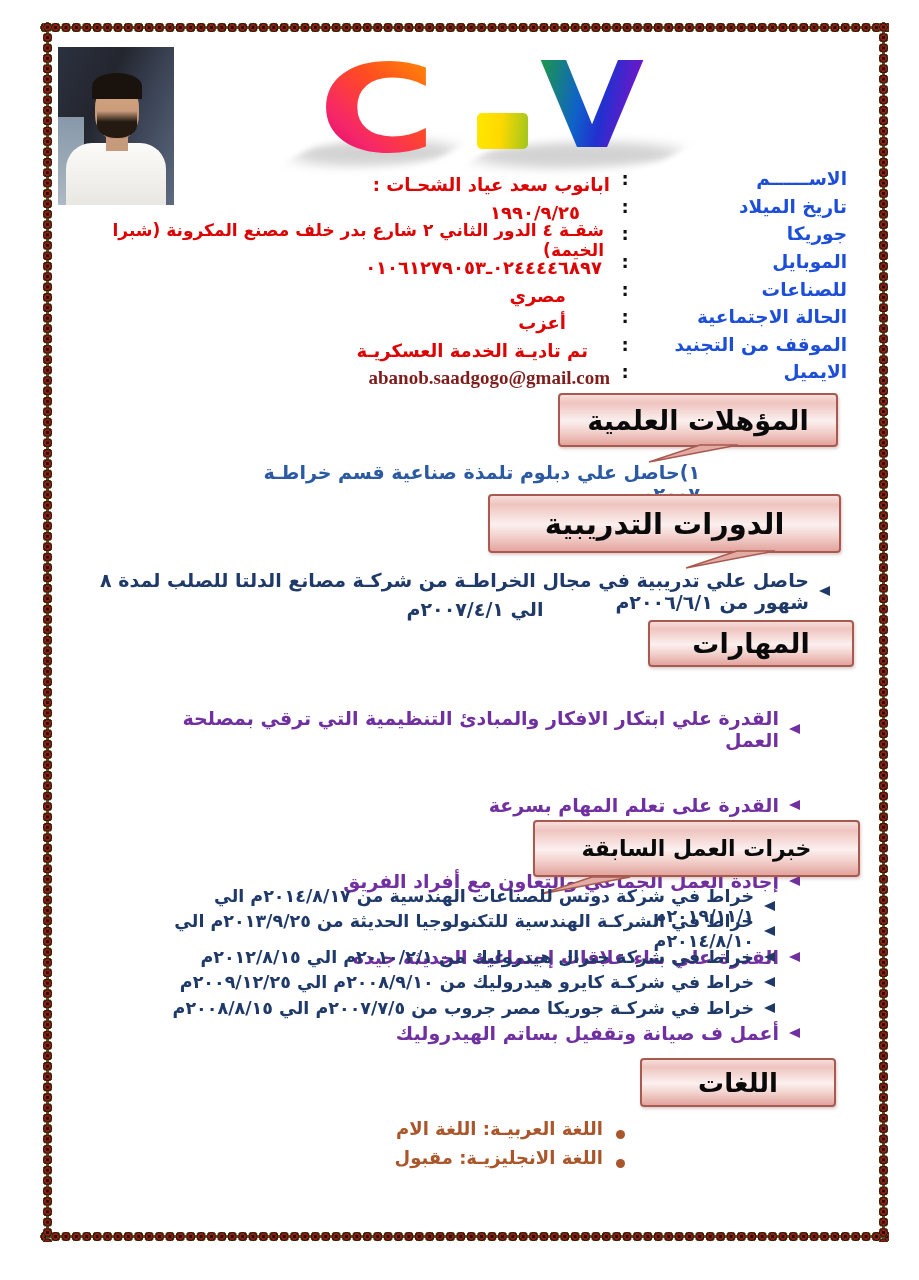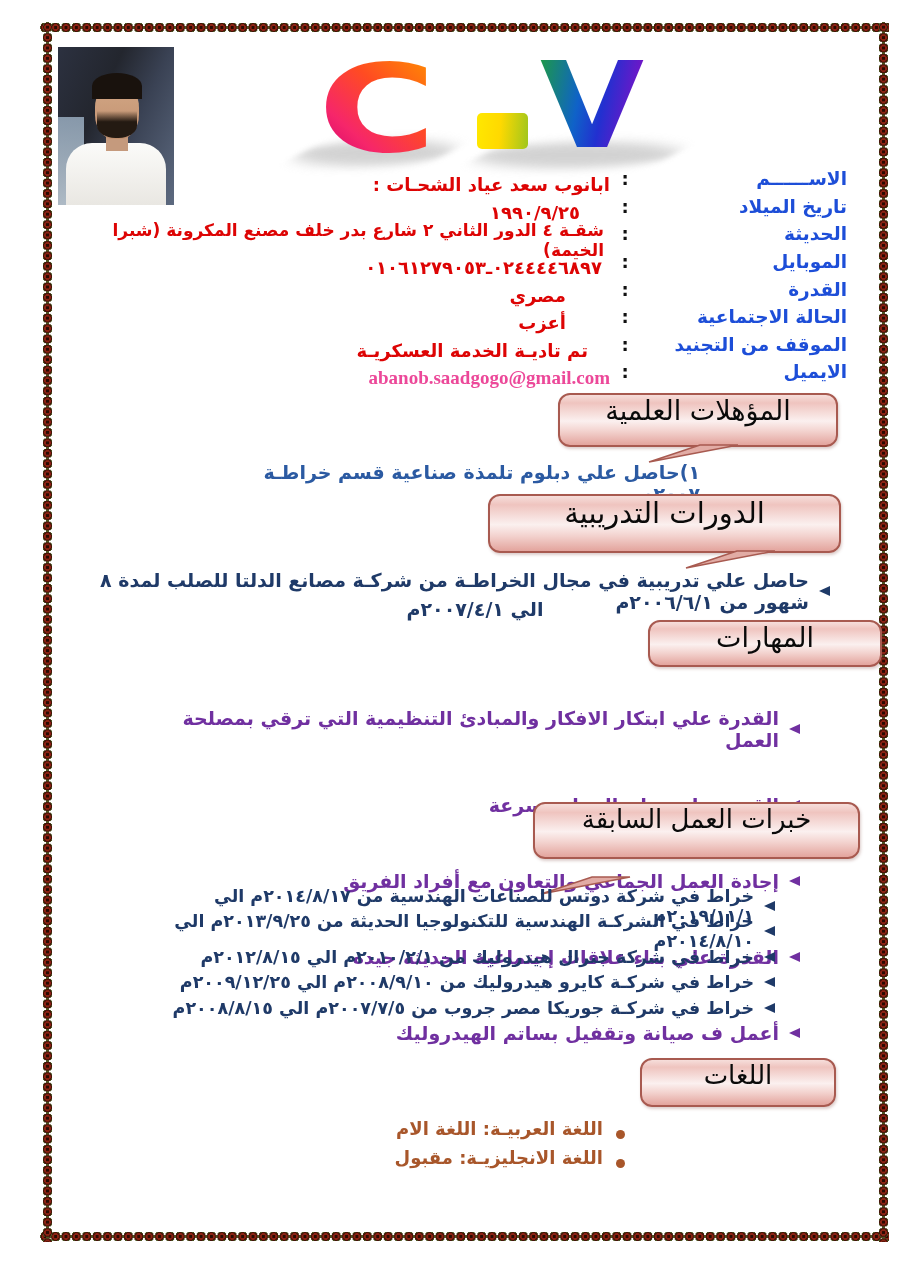--- a/index.html
+++ b/index.html
@@ -47,27 +47,27 @@
   .info-label { width:207px; font-weight:bold; font-size:18.5px; color:#1d4ed8; }
   .info-colon { width:30px; text-align:center; font-weight:bold; font-size:18px; color:#111; }
   .info-value { flex:1; direction:rtl; font-weight:bold; font-size:18px; color:#dd0404;margin-top:12px; }
   .info-row:nth-child(2) .info-value { padding-right:30px; }
   .info-row:nth-child(3) .info-value { font-size:17px; padding-right:6px; }
   .info-row:nth-child(4) .info-value { padding-right:8px; }
   .info-row:nth-child(5) .info-value { padding-right:44px; }
   .info-row:nth-child(6) .info-value { padding-right:44px; }
   .info-row:nth-child(7) .info-value { padding-right:22px; }
   .ltr-override { direction:ltr; unicode-bidi:bidi-override; text-align:right; }
-  .email-value { font-family:"Liberation Serif", serif; font-size:19px; color:#ec4899; }
-
-  
-  .sec-box { position:absolute; border:2px solid #a85a50; border-radius:12px;
+  .email-value { font-family:"Liberation Serif", serif; font-size:19px; color:#7f1d1d; }
+
+  
+  .sec-box { position:absolute; border:2px solid #a85a50; border-radius:4px;
     background:linear-gradient(180deg,#f6dedb 0%,#efc4bf 16%,#fbf0ef 52%,#f3d3cf 72%,#e3a49d 100%);
-    display:flex; justify-content:center;
-    font-weight:normal; color:#0a0a0a; box-shadow:1px 2px 3px rgba(120,60,50,.25); }
+    display:flex; align-items:center; justify-content:center;
+    font-weight:bold; color:#0a0a0a; box-shadow:1px 2px 3px rgba(120,60,50,.25); }
   .tail { position:absolute; }
 
   
   .edu-line { position:absolute; left:200px; top:461px; width:500px; direction:rtl;
     color:#2b5aa2; font-weight:bold; font-size:19px; }
   .bullet-row { display:flex; direction:rtl; align-items:center; gap:10px; font-weight:bold; }
   .tri { width:0; height:0; border-top:5.5px solid transparent; border-bottom:5.5px solid transparent;
     border-right:11px solid currentColor; flex:none; }
   .training-1 { position:absolute; left:88px; top:569px; width:742px; color:#1f3a68; font-size:19px;justify-content:space-between; }
   .training-2 { position:absolute; left:330px; top:598px; width:290px; direction:rtl; text-align:center;
@@ -111,31 +111,31 @@
       <div class="info-label">الاســــــم</div>
       <div class="info-colon">:</div>
       <div class="info-value">ابانوب سعد عياد الشحـات :</div>
     </div>
     <div class="info-row">
       <div class="info-label">تاريخ الميلاد</div>
       <div class="info-colon">:</div>
       <div class="info-value">١٩٩٠/٩/٢٥</div>
     </div>
     <div class="info-row">
-      <div class="info-label">الحديثة</div>
+      <div class="info-label">جوريكا</div>
       <div class="info-colon">:</div>
       <div class="info-value">شقـة ٤ الدور الثاني ٢ شارع بدر خلف مصنع المكرونة (شبرا  الخيمة)</div>
     </div>
     <div class="info-row">
       <div class="info-label">الموبايل</div>
       <div class="info-colon">:</div>
       <div class="info-value ltr-override">٠١٠٦١٢٧٩٠٥٣ـ٠٢٤٤٤٤٦٨٩٧</div>
     </div>
     <div class="info-row">
-      <div class="info-label">القدرة</div>
+      <div class="info-label">للصناعات</div>
       <div class="info-colon">:</div>
       <div class="info-value">مصري</div>
     </div>
     <div class="info-row">
       <div class="info-label">الحالة الاجتماعية</div>
       <div class="info-colon">:</div>
       <div class="info-value">أعزب</div>
     </div>
     <div class="info-row">
       <div class="info-label">الموقف من التجنيد</div>
@@ -162,21 +162,21 @@
   </div>
   <svg class="tail" style="left:685px; top:550px;" width="92" height="19">
     <polygon points="90,1 52,1 1,18" fill="#e2aca5" stroke="#a85a50" stroke-width="1.5"></polygon>
   </svg>
   <div class="bullet-row training-1">
     <span class="tri"></span>
     <span>حاصل علي تدريبية  في مجال  الخراطـة  من شركـة مصانع الدلتا  للصلب لمدة ٨ شهور من ٢٠٠٦/٦/١م</span>
   </div>
   <div class="training-2">الي ٢٠٠٧/٤/١م</div>
 
-  <div class="sec-box" style="left:648px; top:620px; width:234px; height:47px; font-size:27px;">
+  <div class="sec-box" style="left:648px; top:620px; width:206px; height:47px; font-size:27px;">
     <span>المهارات</span>
   </div>
   <div class="skills">
     <div class="bullet-row">
       <span class="tri"></span>
       <span>القدرة علي ابتكار الافكار والمبادئ التنظيمية التي ترقي بمصلحة العمل</span>
     </div>
     <div class="bullet-row">
       <span class="tri"></span>
       <span>القدرة على تعلم المهام بسرعة</span>
@@ -188,21 +188,21 @@
     <div class="bullet-row">
       <span class="tri"></span>
       <span>القدرة علي بناء علاقات إجتماعية الحديثة جيده</span>
     </div>
     <div class="bullet-row">
       <span class="tri"></span>
       <span>أعمل ف صيانة وتقفيل بساتم الهيدروليك</span>
     </div>
   </div>
 
-  <div class="sec-box" style="left:533px; top:802px; width:327px; height:57px; font-size:26px;">
+  <div class="sec-box" style="left:533px; top:820px; width:327px; height:57px; font-size:22px;">
     <span>خبرات العمل السابقة</span>
   </div>
   <svg class="tail" style="left:540px; top:876px;" width="92" height="19">
     <polygon points="90,1 52,1 1,18" fill="#e2aca5" stroke="#a85a50" stroke-width="1.5"></polygon>
   </svg>
   <div class="exp">
     <div class="bullet-row">
       <span class="tri"></span>
       <span>خراط في شركة دوتس للصناعات الهندسية من ٢٠١٤/٨/١٧م الي ٢٠١٩/١١/١م</span>
     </div>

